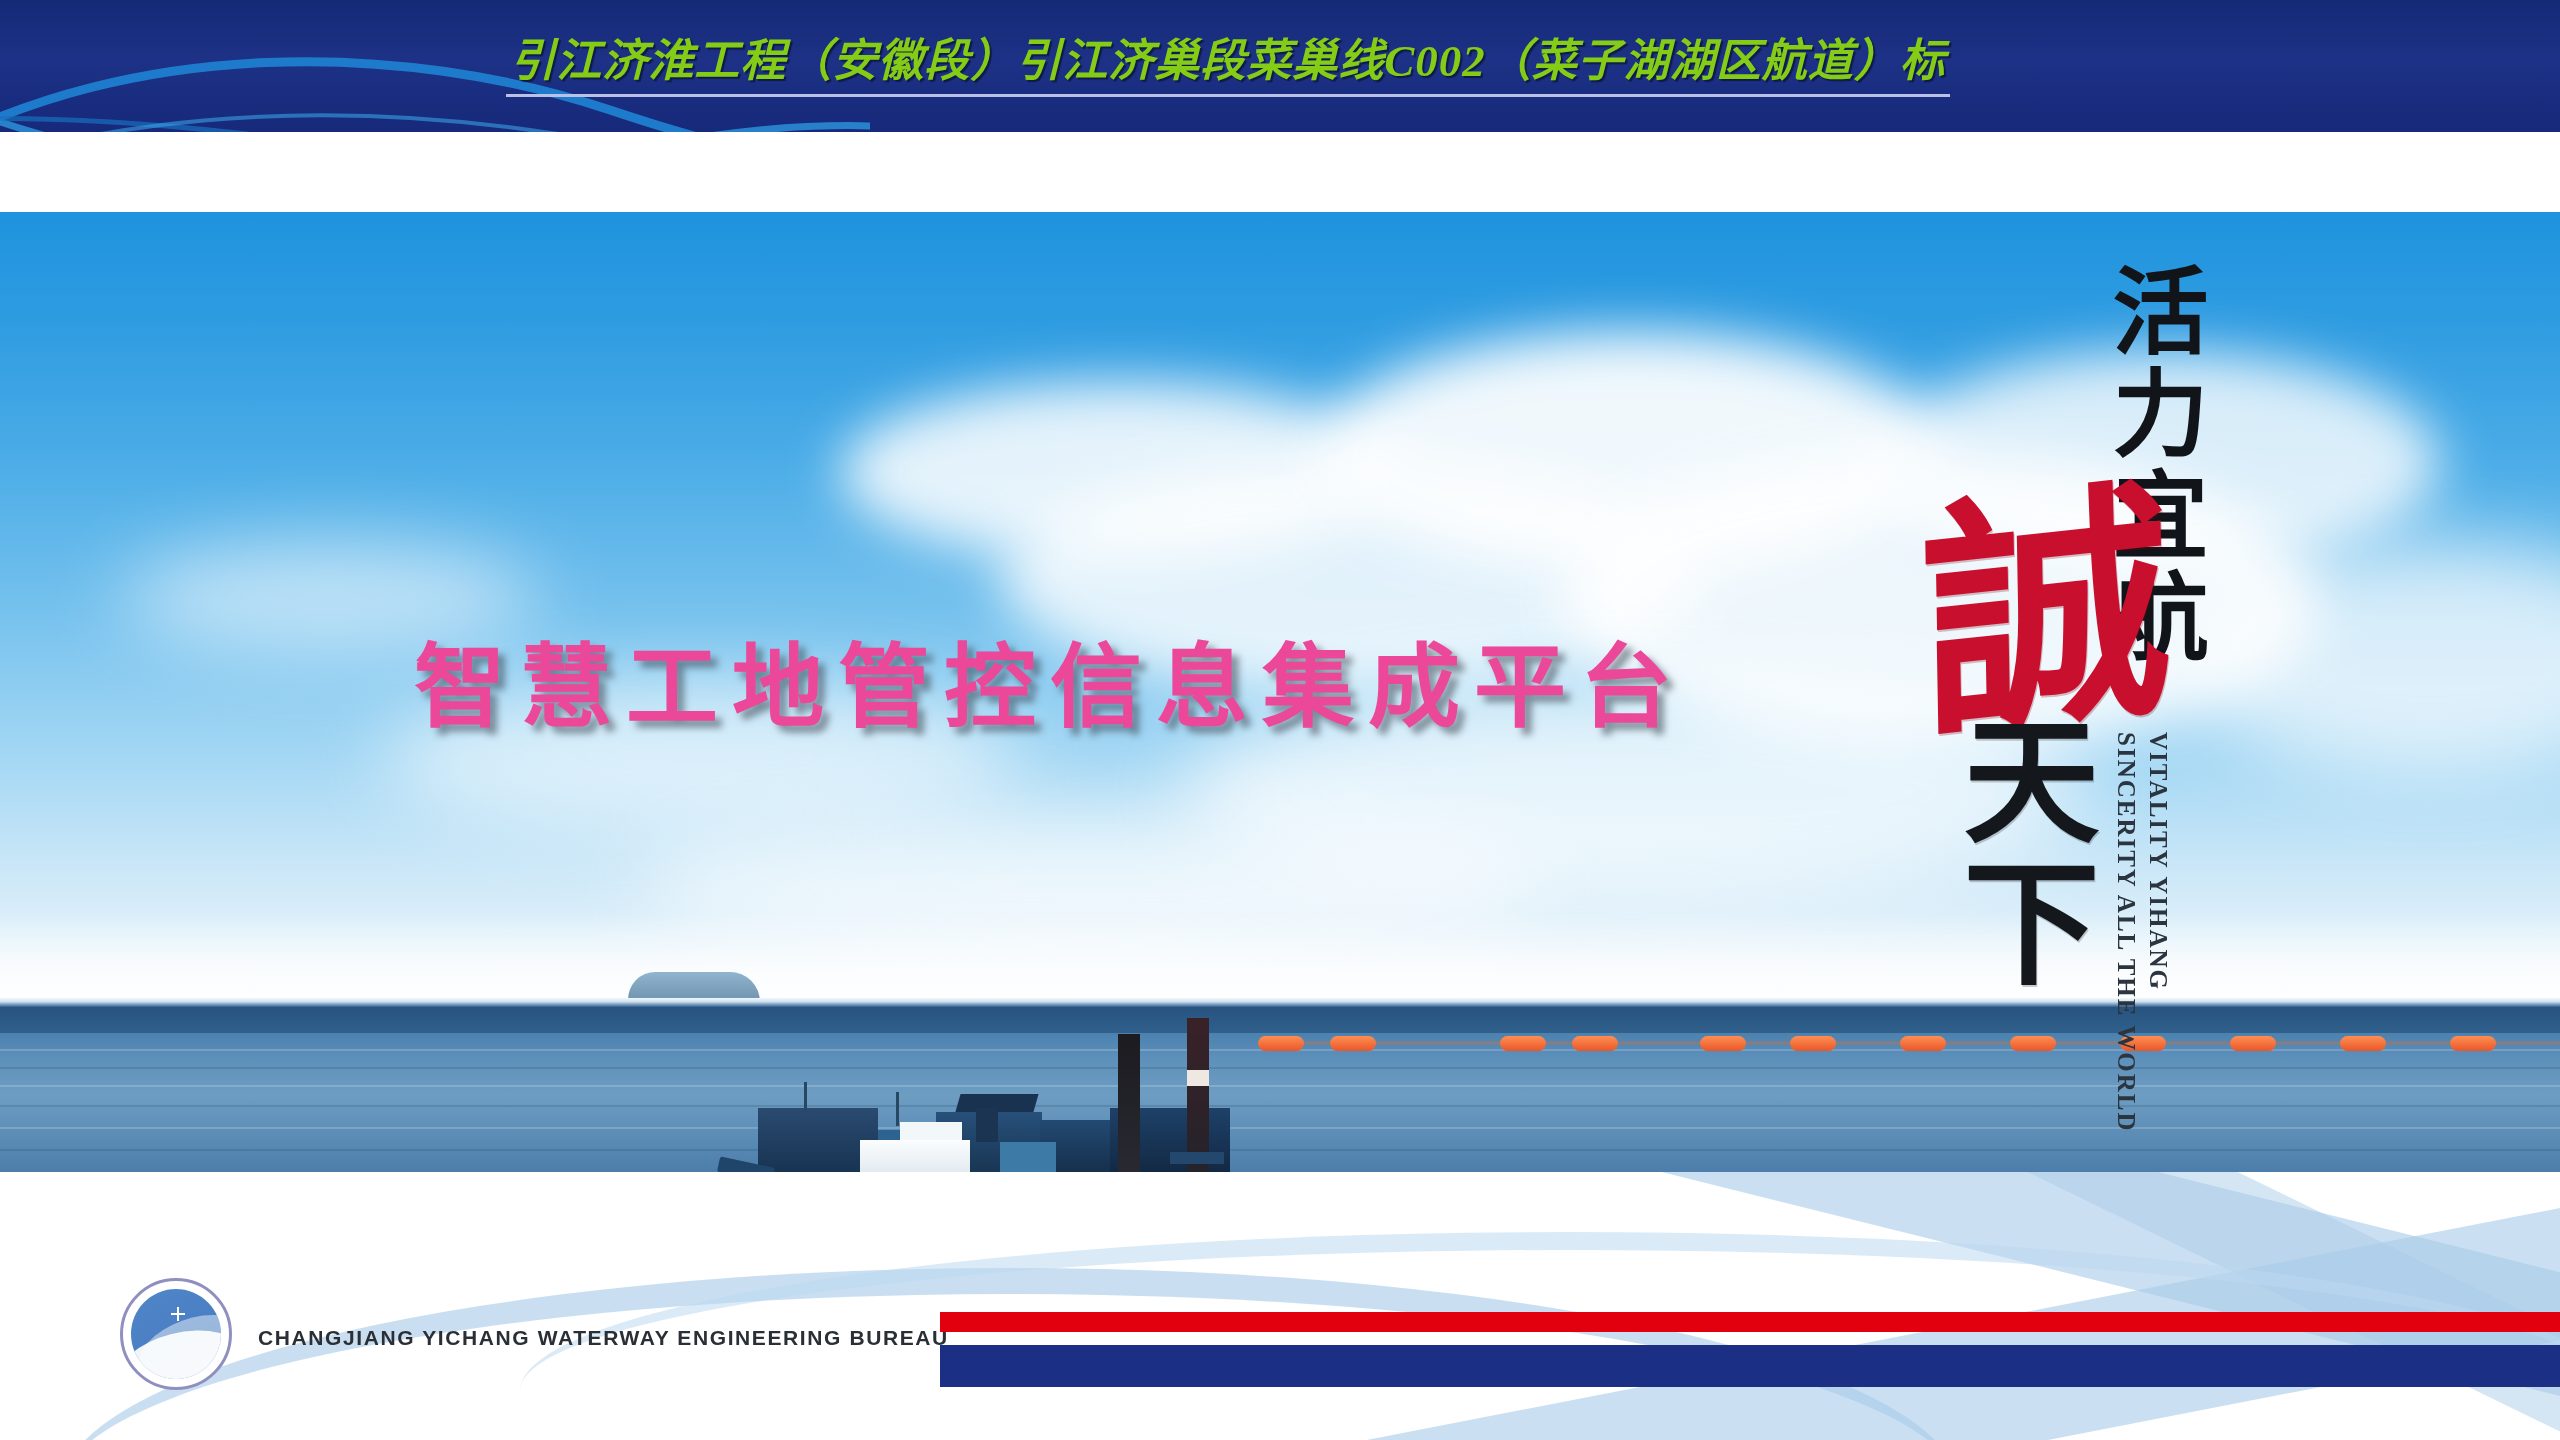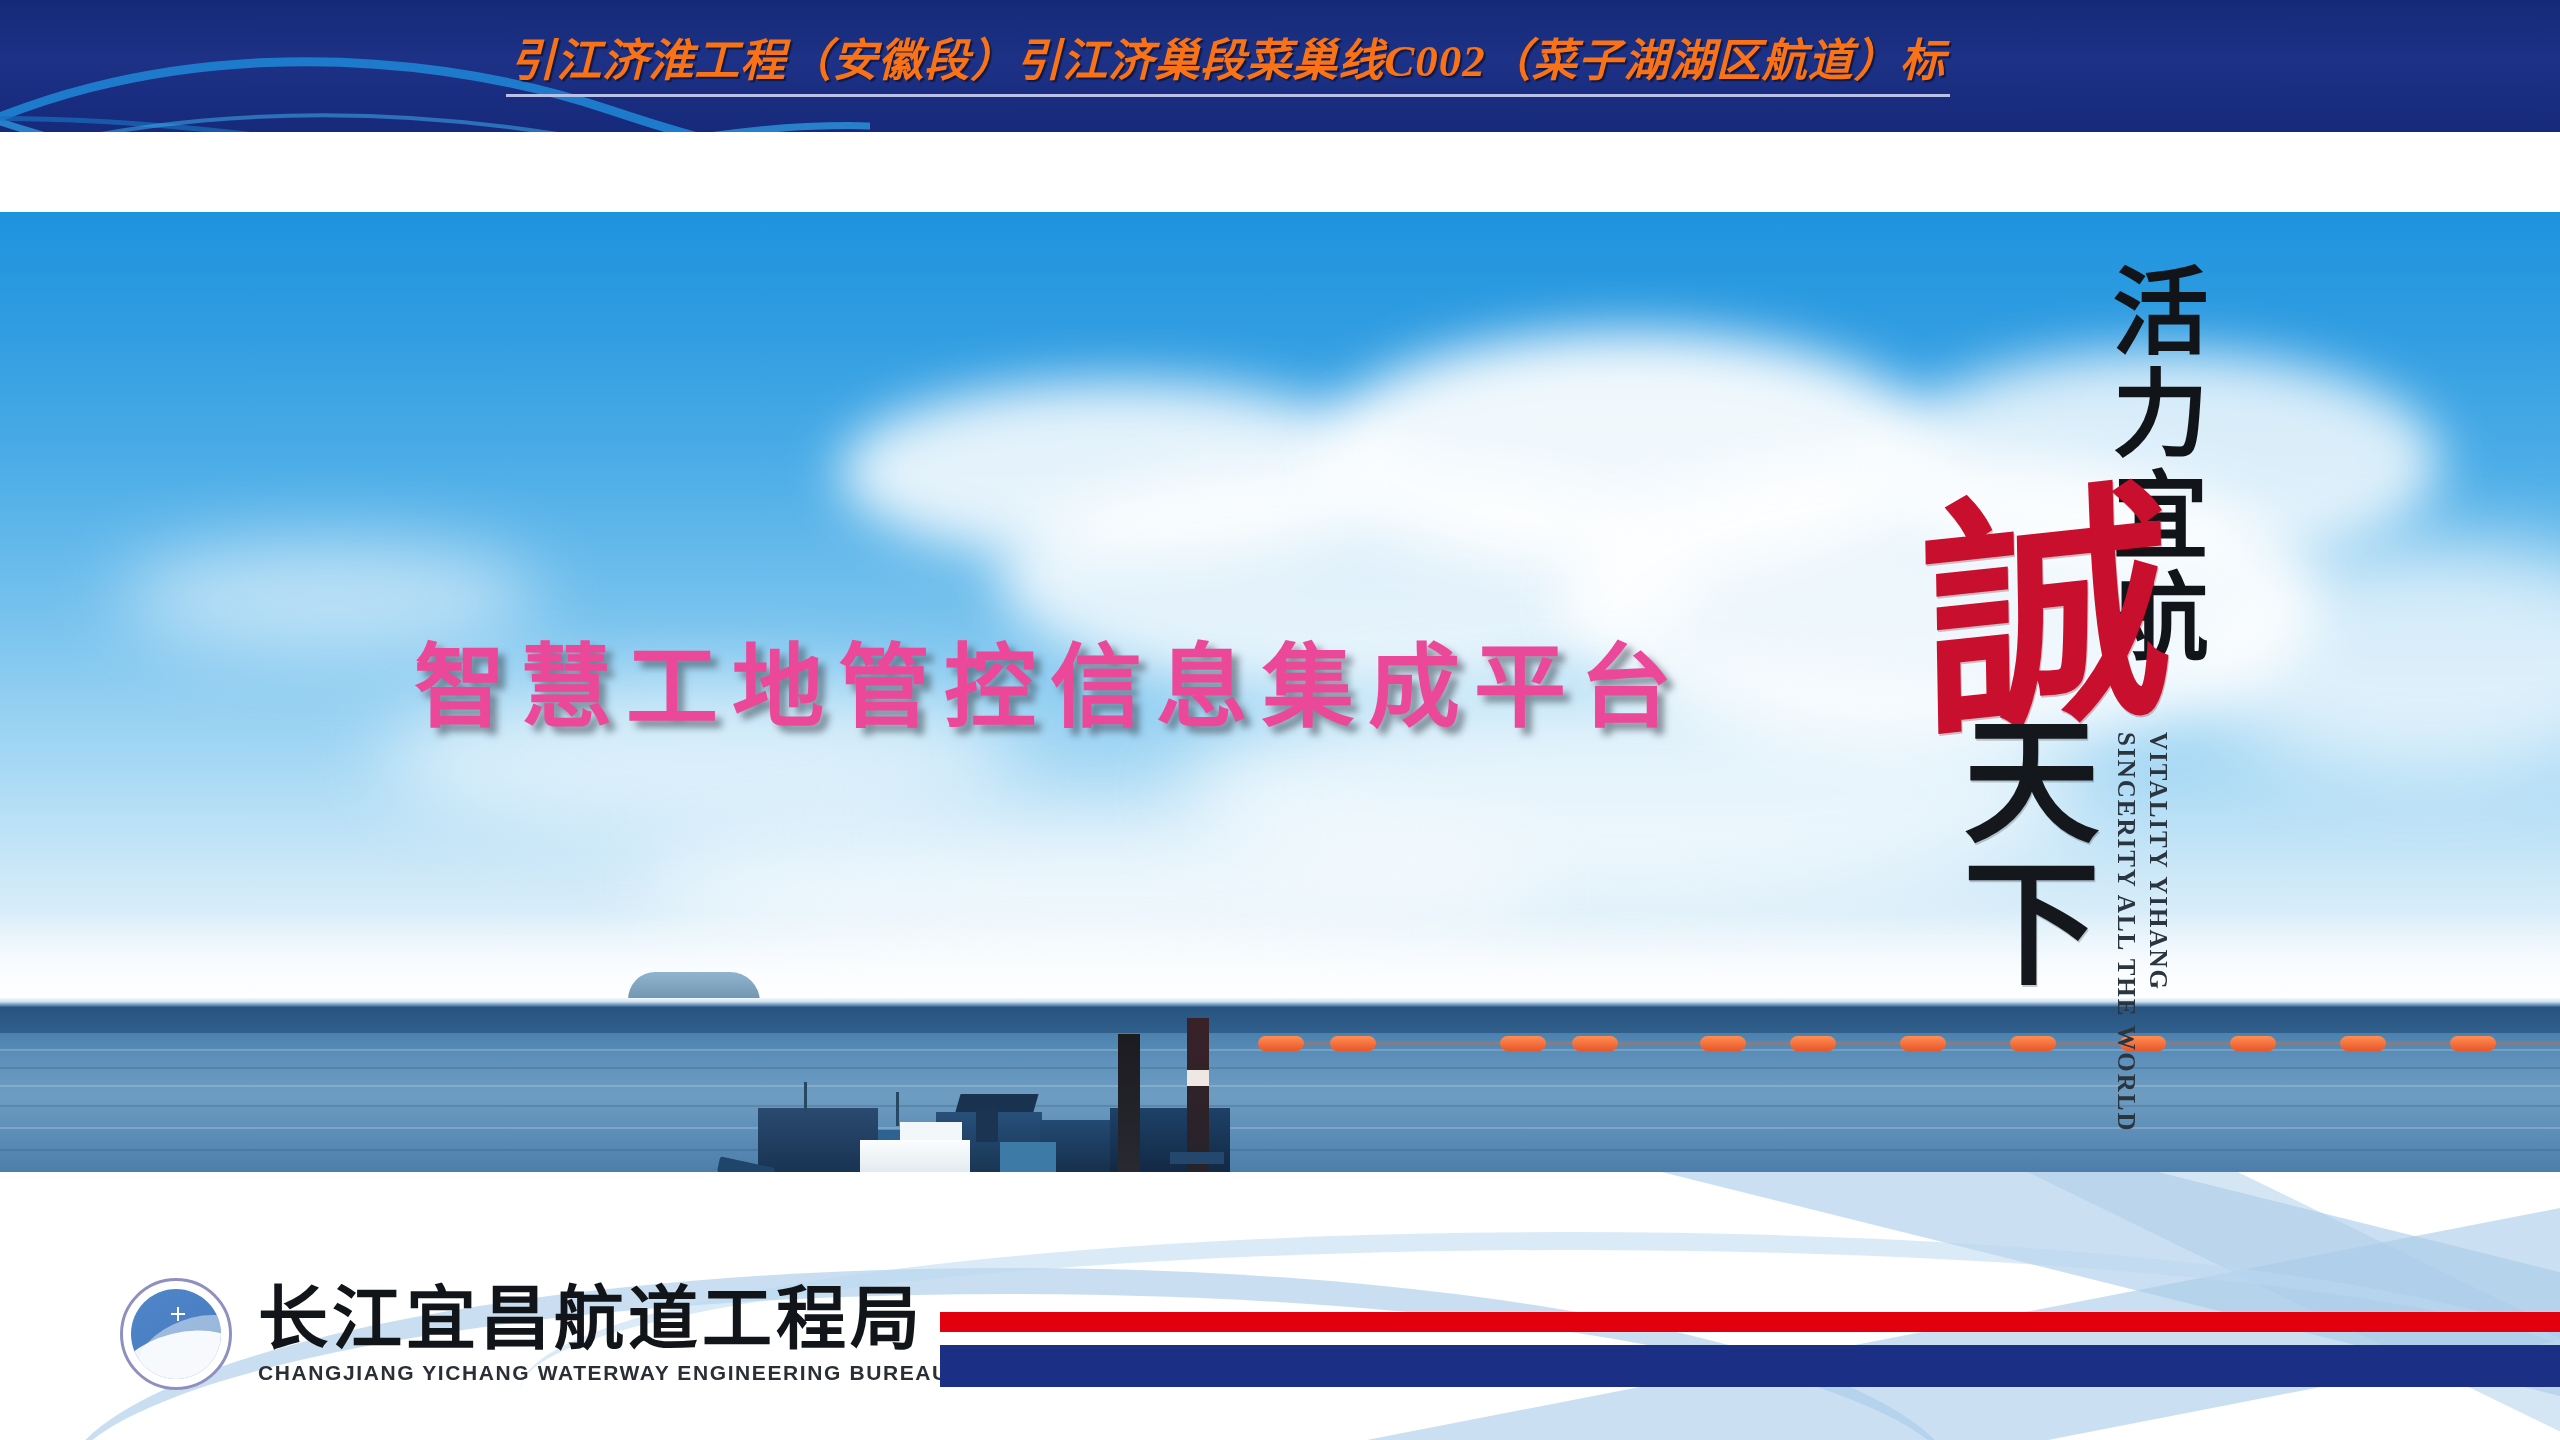--- a/index.html
+++ b/index.html
@@ -21,21 +21,21 @@
   }
   .header-waves{position:absolute;left:-30px;top:0;width:900px;height:230px;}
   .header-title{
     position:absolute;left:0;top:0;width:2560px;height:132px;
     display:flex;align-items:center;justify-content:center;
     z-index:6;
   }
   .header-title .txt{
     font-family:"Liberation Serif","DejaVu Serif",serif;
     font-weight:bold;font-style:italic;
-    font-size:45px;letter-spacing:1px;color:#f97316;
+    font-size:45px;letter-spacing:1px;color:#84cc16;
     border-bottom:3px solid #b9c2e6;
     padding:0 4px 5px 4px;
     text-shadow:2px 2px 1px rgba(0,0,0,.45);
     white-space:nowrap;
     transform:translateX(-52px) translateY(-6px);
   }
 
   
   .gap-white{position:absolute;left:0;top:132px;width:2560px;height:80px;background:#fff;z-index:3;}
 
@@ -314,21 +314,20 @@
   <div class="logo-wrap">
     <div class="emblem">
       <div class="ring"></div>
       <div class="disc">
         <div class="sweep2"></div>
         <div class="sweep"></div>
         <div class="star"></div>
       </div>
     </div>
     <div class="logo-text">
-      <div class="logo-cn">长江宜昌航道工程局</div>
       <div class="logo-en">CHANGJIANG YICHANG WATERWAY ENGINEERING BUREAU</div>
     </div>
   </div>
 
   <div class="bar-red"></div>
   <div class="bar-navy"></div>
 
 </div>
 
 </body></html>

